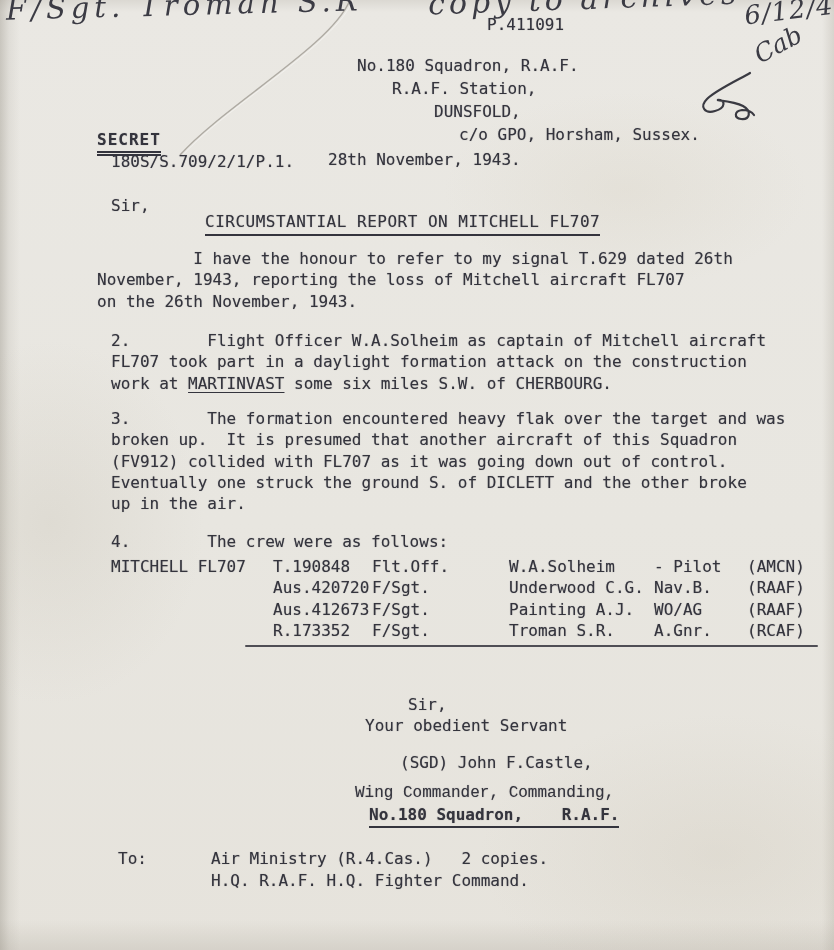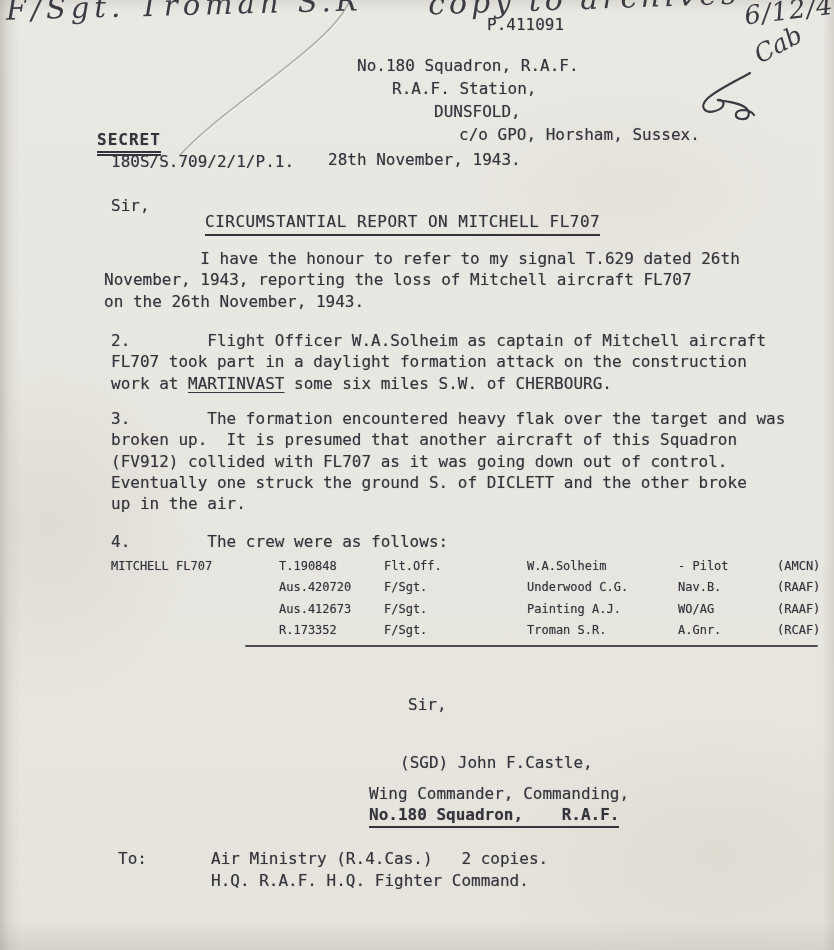--- a/index.html
+++ b/index.html
@@ -25,21 +25,21 @@
     font-size:16px;
     line-height:21.3px;
     color:#34343d;
     text-shadow:0 0 1px rgba(52,52,62,0.45);
   }
   .secret{font-weight:700;letter-spacing:1px;border-bottom:5px double #34343d;padding-bottom:1px;}
   .subject{font-weight:400;letter-spacing:0.5px;border-bottom:2.5px solid #34343d;padding-bottom:2px;}
   .u1{text-decoration:underline;text-underline-offset:3px;margin-top:36px;}
   .sig-unit{font-weight:700;border-bottom:2px solid #34343d;padding-bottom:1px;}
   .crew-table{position:absolute;left:111px;top:556px;width:720px;}
-  .crew-row{display:flex;line-height:21.3px;font-size:12px;text-shadow:0 0 1px rgba(52,52,62,0.45);gap:6px;}
+  .crew-row{display:flex;line-height:21.3px;font-size:16px;text-shadow:0 0 1px rgba(52,52,62,0.45);}
   .c-ac{width:162px;flex:none;}
   .c-num{width:99px;flex:none;}
   .c-rank{width:95px;flex:none;}
   .c-name{width:145px;flex:none;margin-left:42px;}
   .c-role{width:93px;flex:none;}
   .c-svc{flex:none;}
   .table-underline{position:absolute;left:245px;top:645px;width:573px;height:2px;background:#34343d;opacity:0.85;border-radius:1px;}
   .hw{
     position:absolute;
     font-family:"DejaVu Serif",serif;
@@ -76,21 +76,21 @@
   <div class="t" style="left:392px;top:78px;">R.A.F. Station,</div>
   <div class="t" style="left:434px;top:101px;">DUNSFOLD,</div>
   <div class="t" style="left:459px;top:124px;">c/o GPO, Horsham, Sussex.</div>
   <div class="t secret" style="left:97px;top:129px;">SECRET</div>
   <div class="t" style="left:111px;top:151px;">180S/S.709/2/1/P.1.</div>
   <div class="t" style="left:328px;top:149px;">28th November, 1943.</div>
 
   <div class="t" style="left:111px;top:195px;">Sir,</div>
   <div class="t subject" style="left:205px;top:211px;">CIRCUMSTANTIAL REPORT ON MITCHELL FL707</div>
 
-  <div class="t" style="left:104px;top:248px;">          I have the honour to refer to my signal T.629 dated 26th
+  <div class="t" style="left:97px;top:248px;">          I have the honour to refer to my signal T.629 dated 26th
 November, 1943, reporting the loss of Mitchell aircraft FL707
 on the 26th November, 1943.</div>
 
   <div class="t" style="left:111px;top:330px;"><span>2.        Flight Officer W.A.Solheim as captain of Mitchell aircraft
 FL707 took part in a daylight formation attack on the construction
 work at </span><span class="u1">MARTINVAST</span><span> some six miles S.W. of CHERBOURG.</span></div>
 
   <div class="t" style="left:111px;top:408px;">3.        The formation encountered heavy flak over the target and was
 broken up.  It is presumed that another aircraft of this Squadron
 (FV912) collided with FL707 as it was going down out of control.
@@ -128,21 +128,22 @@
       <span class="c-num">R.173352</span>
       <span class="c-rank">F/Sgt.</span>
       <span class="c-name">Troman S.R.</span>
       <span class="c-role">A.Gnr.</span>
       <span class="c-svc">(RCAF)</span>
     </div>
   </div>
   <div class="table-underline"></div>
 
   <div class="t" style="left:408px;top:694px;">Sir,</div>
+  <div class="t" style="left:365px;top:715px;">Your obedient Servant</div>
   <div class="t" style="left:400px;top:752px;">(SGD) John F.Castle,</div>
-  <div class="t" style="left:369px;top:783px;">Wing Commander, Commanding,</div>
+  <div class="t" style="left:355px;top:783px;font-family:Liberation Mono, monospace;">Wing Commander, Commanding,</div>
   <div class="t sig-unit" style="left:369px;top:804px;">No.180 Squadron,    R.A.F.</div>
 
   <div class="t" style="left:118px;top:848px;">To:</div>
   <div class="t" style="left:211px;top:848px;">Air Ministry (R.4.Cas.)   2 copies.</div>
   <div class="t" style="left:211px;top:870px;">H.Q. R.A.F. H.Q. Fighter Command.</div>
 
 </div>
 
 </body></html>

